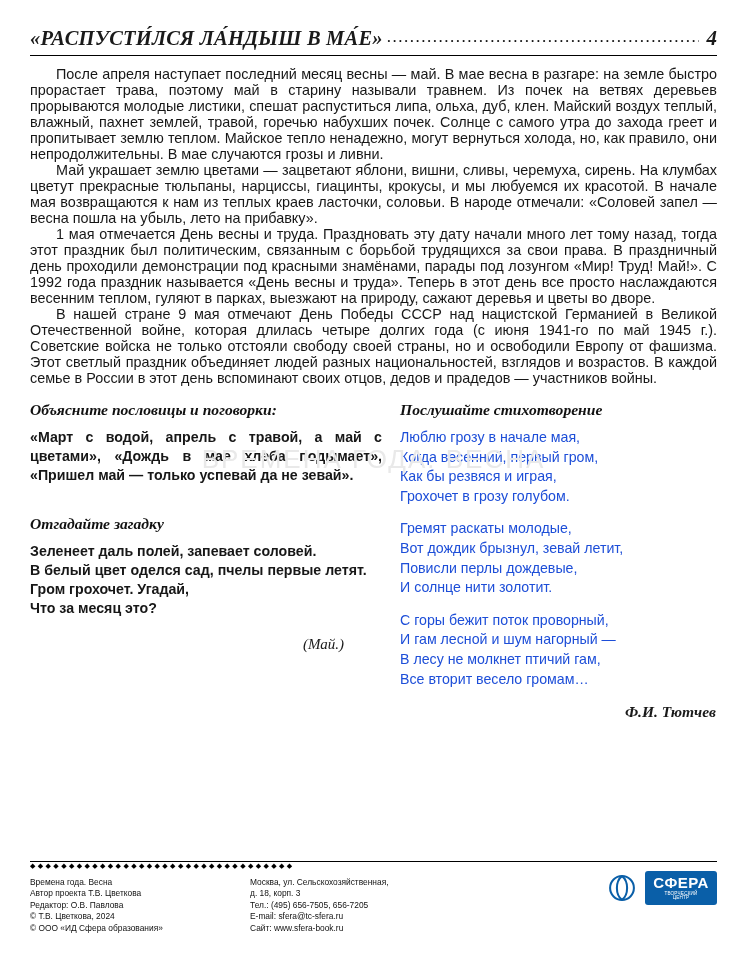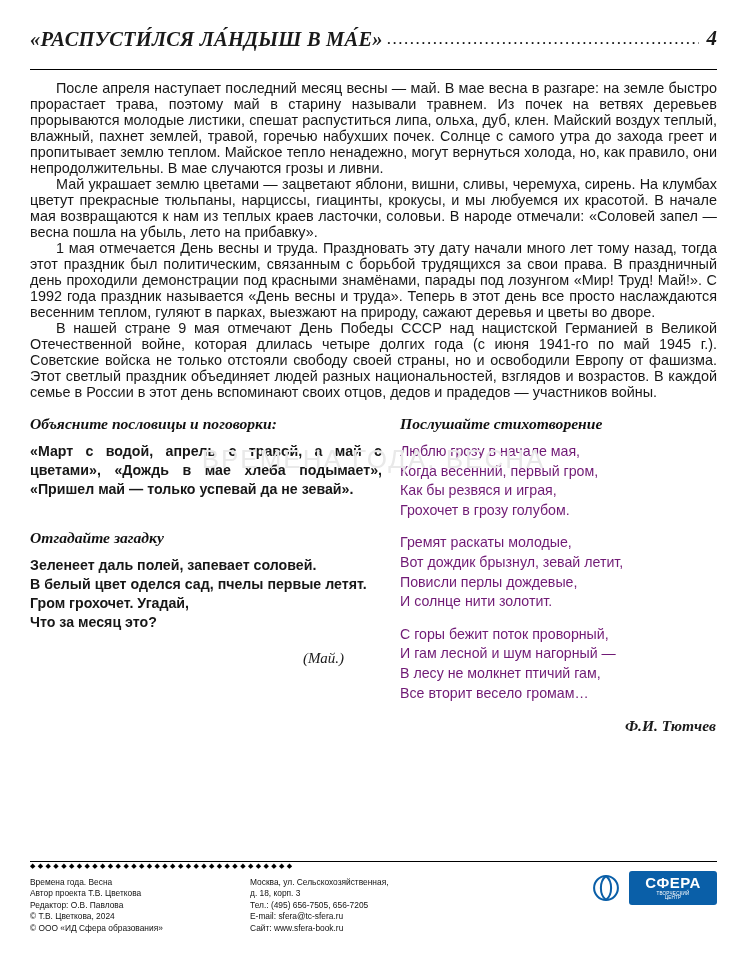--- a/index.html
+++ b/index.html
@@ -20,24 +20,24 @@
     left: 0; top: 0;
     width: 747px;
     height: 960px;
     box-sizing: border-box;
     padding: 26px 30px 0 30px;
   }
 
   
   .header {
     display: flex;
-    align-items: flex-end;
+    align-items: center;
     gap: 4px;
     border-bottom: 1px solid #000;
-    padding-bottom: 18px;
+    padding-bottom: 4px;
     margin-bottom: 10px;
   }
   .header-title {
     font-family: "Liberation Serif", serif;
     font-style: italic;
     font-weight: bold;
     font-size: 20.5px;
     letter-spacing: 0.2px;
     white-space: nowrap;
   }
@@ -129,21 +129,21 @@
     font-size: 15px;
     text-align: right;
     margin-top: 18px;
     padding-right: 38px;
   }
 
   .poem {
     font-family: "Liberation Sans", sans-serif;
     font-size: 14.2px;
     line-height: 19.6px;
-    color: #701a75;
+    color: #1d4ed8;
   }
   .poem .stanza { margin-bottom: 13px; }
   .poem .stanza:last-child { margin-bottom: 0; }
 
   .author {
     font-family: "Liberation Serif", serif;
     font-style: italic;
     font-weight: bold;
     font-size: 15.5px;
     text-align: right;
@@ -190,21 +190,21 @@
     align-items: center;
     gap: 6px;
     padding-top: 2px;
   }
   .logo-swirl {
     width: 34px; height: 34px;
   }
   .logo-box {
     background: #0a5fa8;
     color: #fff;
-    width: 88px;
+    width: 72px;
     height: 34px;
     border-radius: 3px;
     display: flex;
     flex-direction: column;
     align-items: center;
     justify-content: center;
     line-height: 1;
   }
   .logo-box .b1 {
     font-family: "Liberation Sans", sans-serif;

